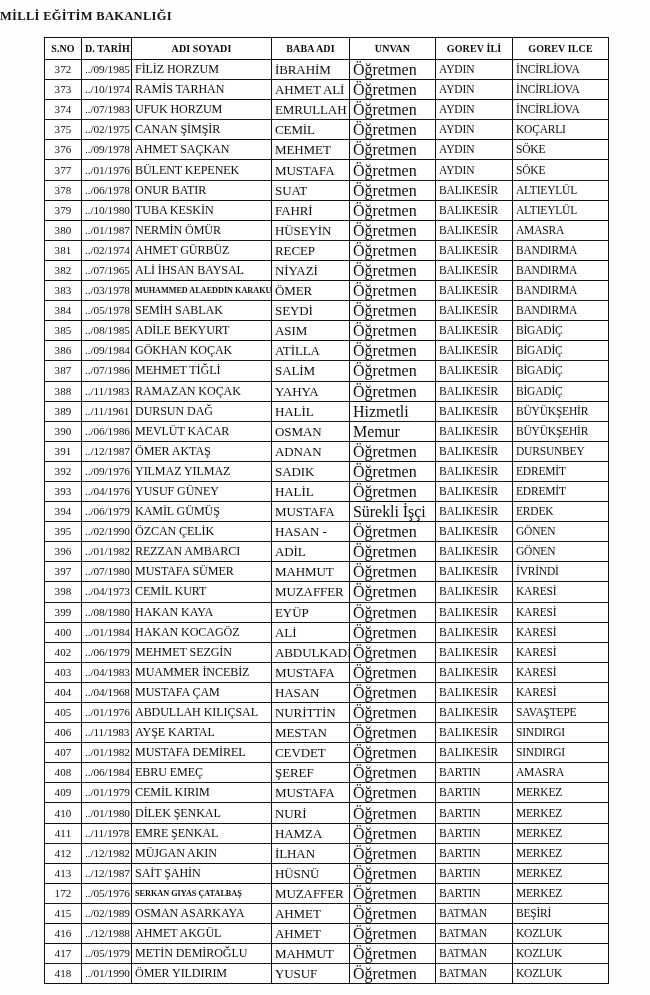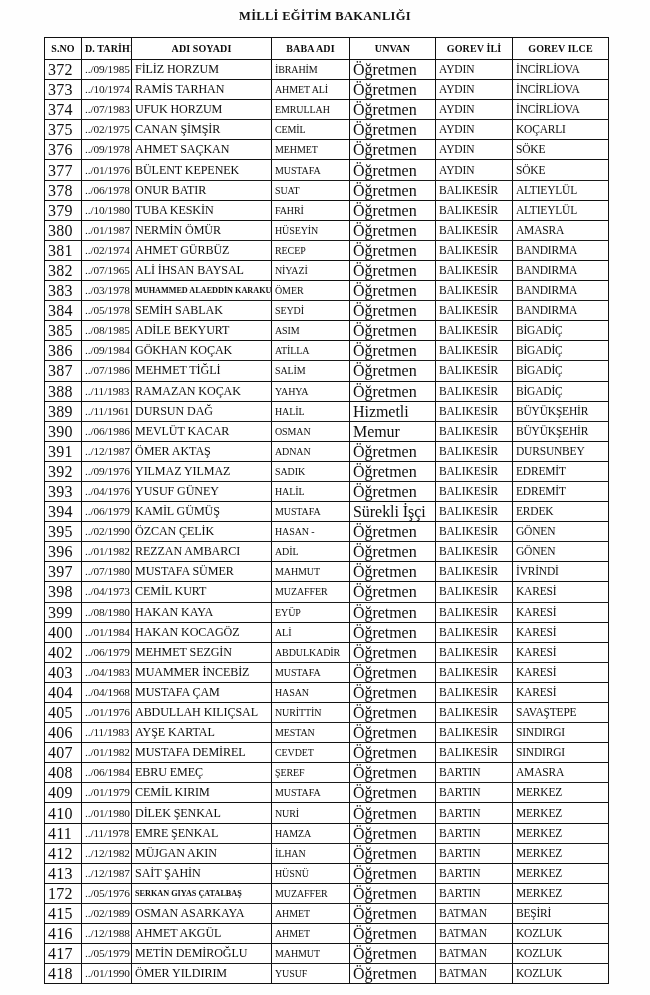--- a/index.html
+++ b/index.html
@@ -21,21 +21,20 @@
     width: 650px;
     height: 995px;
     background: #fefefe;
   }
   
   .doc-title {
     position: absolute;
     left: 0;
     top: 9px;
     width: 650px;
-    text-align: center;
     font-family: "Liberation Serif", "DejaVu Serif", serif;
     font-weight: bold;
     font-size: 12.5px;
     letter-spacing: 0.3px;
     color: #111;
   }
   
   .table-wrap {
     position: absolute;
     left: 44px;
@@ -69,40 +68,41 @@
   col.c-sno    { width: 37px; }
   col.c-date   { width: 50px; }
   col.c-name   { width: 140px; }
   col.c-father { width: 78px; }
   col.c-title  { width: 86px; }
   col.c-prov   { width: 77px; }
   col.c-dist   { width: 96px; }
 
   
   td.sno {
-    font-size: 16px;
+    text-align: center;
+    font-size: 11px;
     letter-spacing: 0.2px;
   }
   td.date {
     text-align: right;
     font-size: 11.3px;
     letter-spacing: -0.1px;
     padding-left: 2px;
   }
   td.name {
     font-size: 12.1px;
     letter-spacing: -0.1px;
   }
   td.name.small {
     font-size: 8.2px;
     letter-spacing: 0px;
     font-weight: bold;
   }
   td.father {
-    font-size: 10px;
+    font-size: 13px;
     letter-spacing: -0.1px;
   }
   td.title-col {
     font-size: 16px;
     letter-spacing: -0.05px;
   }
   td.prov {
     font-size: 11.5px;
     letter-spacing: -0.1px;
   }

